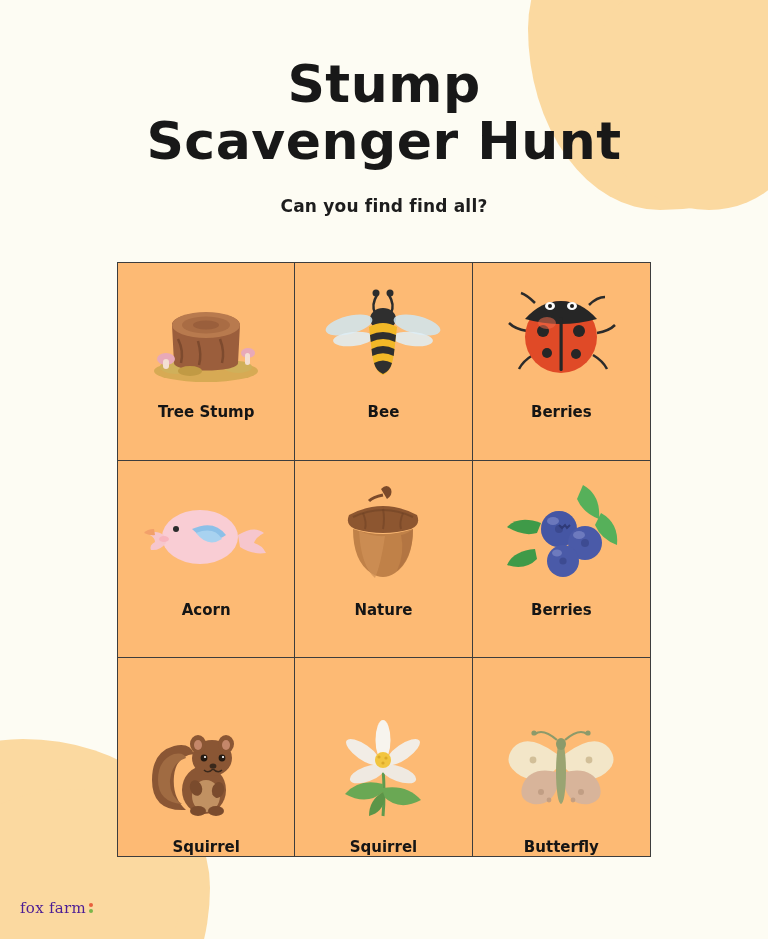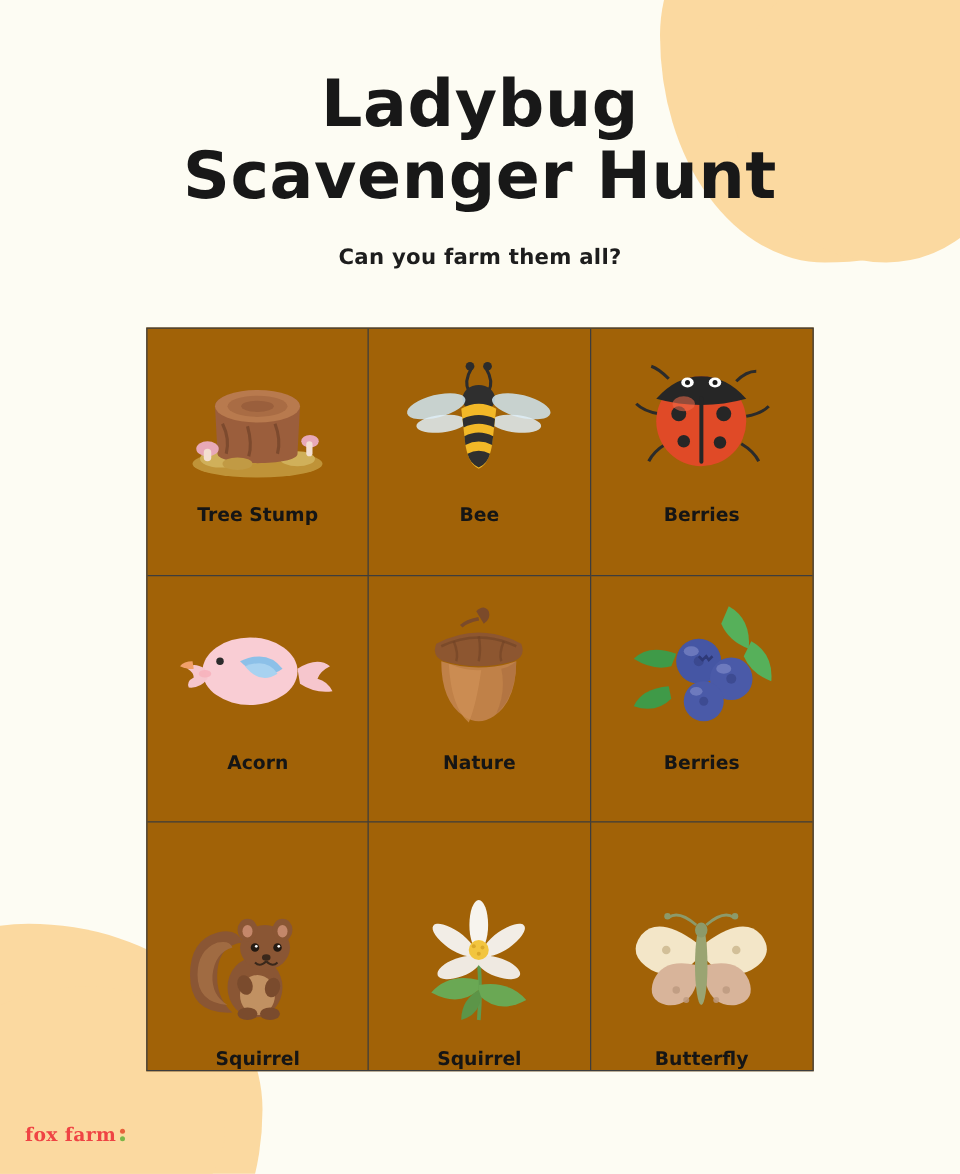--- a/index.html
+++ b/index.html
@@ -85,21 +85,21 @@
   .grid {
     position: absolute;
     left: 117px;
     top: 262px;
     width: 534px;
     height: 595px;
     display: grid;
     grid-template-columns: repeat(3, 1fr);
     grid-template-rows: repeat(3, 1fr);
     border: 1px solid #3d3d3d;
-    background: #a16207;
+    background: #fdba74;
     box-sizing: border-box;
   }
   .cell {
     border-right: 1px solid #3d3d3d;
     border-bottom: 1px solid #3d3d3d;
     box-sizing: border-box;
     display: flex;
     flex-direction: column;
     align-items: center;
     justify-content: flex-start;
@@ -127,22 +127,22 @@
   
   .logo {
     position: absolute;
     left: 20px;
     bottom: 22px;
     z-index: 3;
     display: flex;
     align-items: flex-end;
     font-family: "DejaVu Serif", serif;
     font-size: 15px;
-    font-weight: bold;
-    color: #ef4444;
+    font-weight: normal;
+    color: #4c1d95;
     letter-spacing: 0.3px;
   }
   .logo .dots {
     display: inline-block;
     margin-left: 3px;
     margin-bottom: 2px;
     line-height: 0;
   }
   .logo .dots span {
     display: block;
@@ -158,25 +158,25 @@
 <body>
 
 <div class="blob blob-top-right"></div>
 <div class="blob blob-top-right2"></div>
 <div class="blob blob-bottom-left"></div>
 <div class="blob blob-bottom-left2"></div>
 
 <div class="page">
 
   <h1 class="title">
-    <span>Ladybug</span>
+    <span>Stump</span>
     <span class="line2">Scavenger Hunt</span>
   </h1>
 
-  <p class="subtitle">Can you farm them all?</p>
+  <p class="subtitle">Can you find find all?</p>
 
   <div class="grid">
 
     <div class="cell">
       <div class="art">
         <svg viewBox="0 0 128 118" width="128" height="118">
           <ellipse cx="64" cy="92" rx="52" ry="11" fill="#c9a44a" opacity="0.75"></ellipse>
           <ellipse cx="34" cy="88" rx="16" ry="7" fill="#d0b05a"></ellipse>
           <ellipse cx="96" cy="88" rx="14" ry="6" fill="#d0b05a"></ellipse>
           <path d="M30 46 C30 30 98 30 98 46 L96 84 C96 94 32 94 32 84 Z" fill="#9b5e3c"></path>

